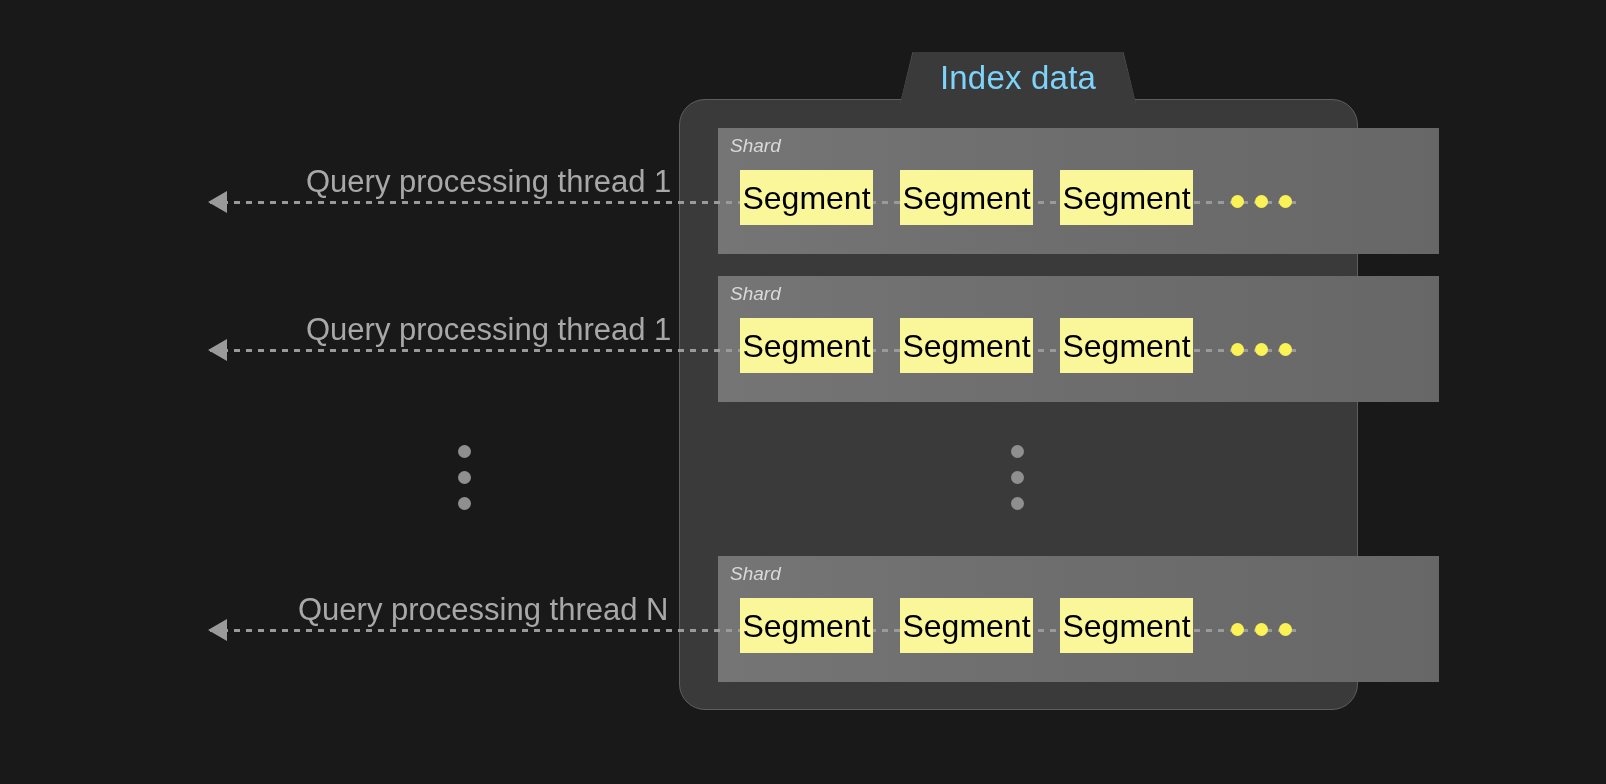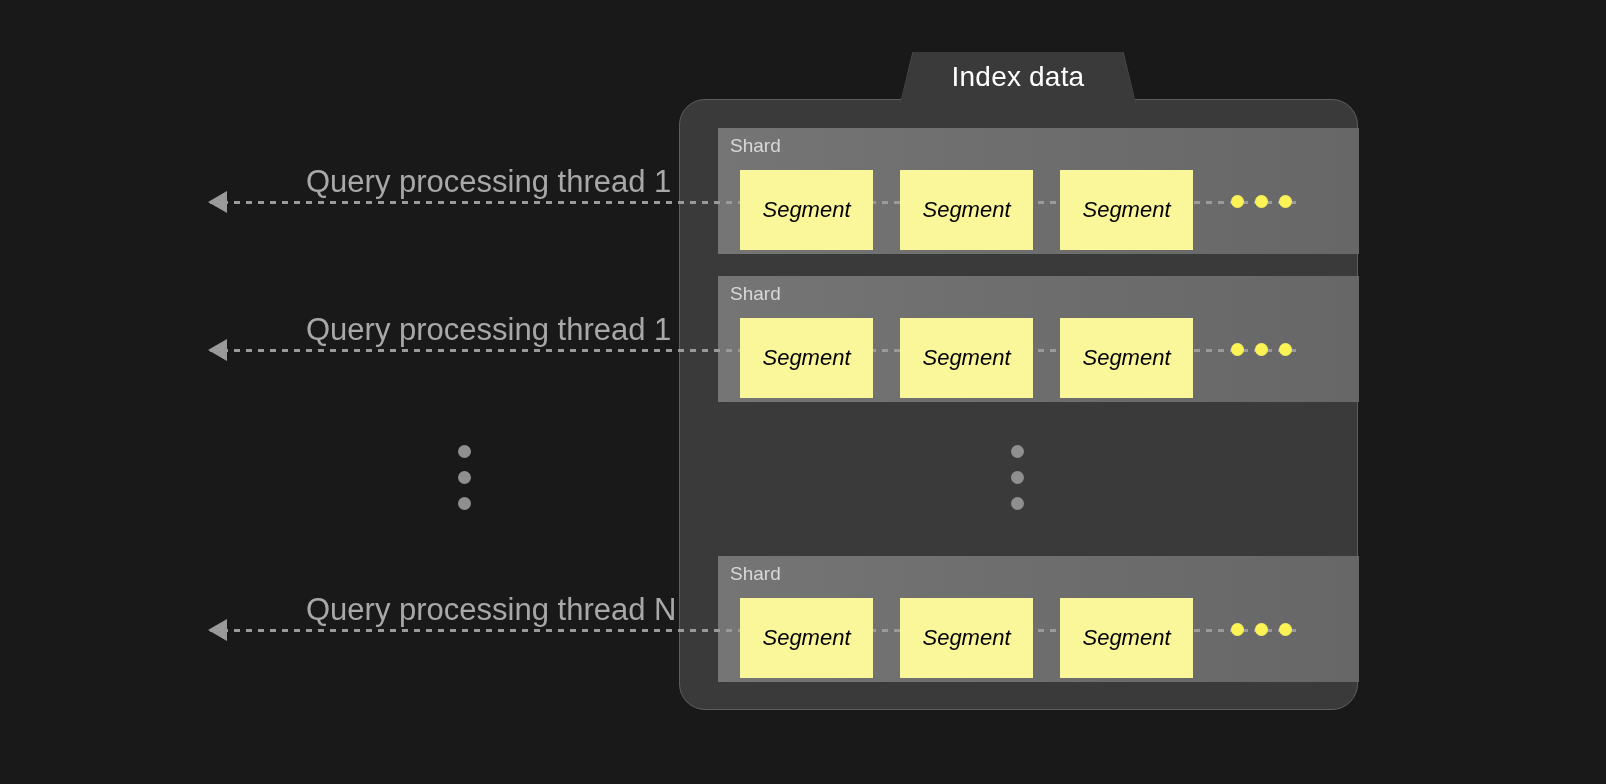--- a/index.html
+++ b/index.html
@@ -51,38 +51,39 @@
   .index-tab-border {
     position: absolute;
     left: 900px;
     top: 52px;
     width: 236px;
     height: 52px;
     z-index: 3;
     pointer-events: none;
   }
   .index-tab-label {
-    color: #ffffff;
-    font-size: 28px;
+    color: #7dd3fc;
+    font-size: 33px;
     letter-spacing: 0.2px;
     white-space: nowrap;
     line-height: 1;
     position: relative;
     top: -1px;
   }
 
   
   .shard {
     position: absolute;
     left: 718px;
-    width: 641px;
+    width: 721px;
     height: 126px;
     background: linear-gradient(90deg, #757575 0%, #6e6e6e 45%, #676767 100%);
     box-sizing: border-box;
     z-index: 2;
+    font-style: italic;
   }
   .shard-1 { top: 128px; }
   .shard-2 { top: 276px; }
   .shard-3 { top: 556px; }
 
   .shard-label {
     position: absolute;
     left: 12px;
     top: 8px;
     color: #d9d9d9;
@@ -125,38 +126,37 @@
   .thread-label {
     position: absolute;
     color: #a8a8a8;
     font-size: 31px;
     line-height: 1;
     white-space: nowrap;
     z-index: 4;
   }
   .thread-label-1 { left: 306px; top: 166px; }
   .thread-label-2 { left: 306px; top: 314px; }
-  .thread-label-3 { left: 306px; top: 594px; }
+  .thread-label-3 { left: 298px; top: 594px; }
 
   
   .segment {
     position: absolute;
     width: 133px;
-    height: 80px;
+    height: 55px;
     background: #faf79a;
     color: #000000;
     display: flex;
     align-items: center;
     justify-content: center;
-    font-size: 22px;
+    font-size: 32px;
     line-height: 1;
     white-space: nowrap;
     z-index: 5;
     box-sizing: border-box;
-    font-style: italic;
   }
   .seg-col-1 { left: 740px; }
   .seg-col-2 { left: 900px; }
   .seg-col-3 { left: 1060px; }
   .seg-row-1 { top: 170px; }
   .seg-row-2 { top: 318px; }
   .seg-row-3 { top: 598px; }
 
   
   .ydot {

